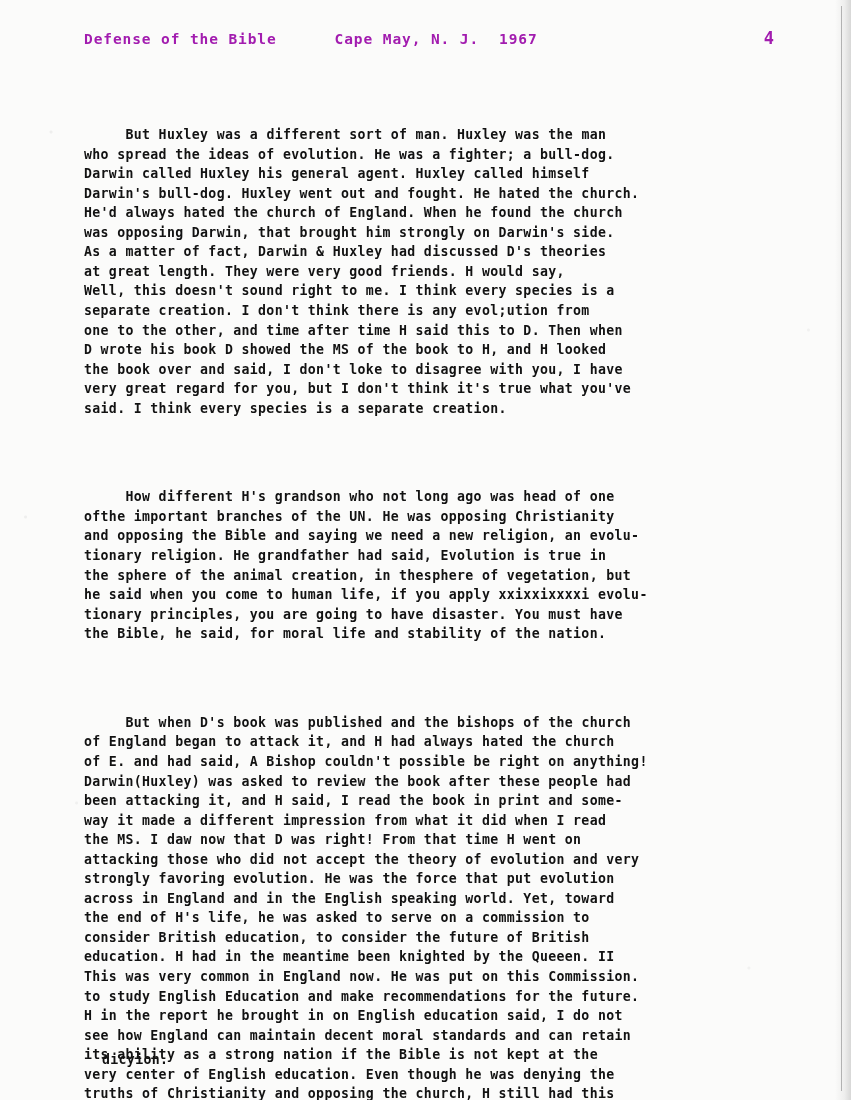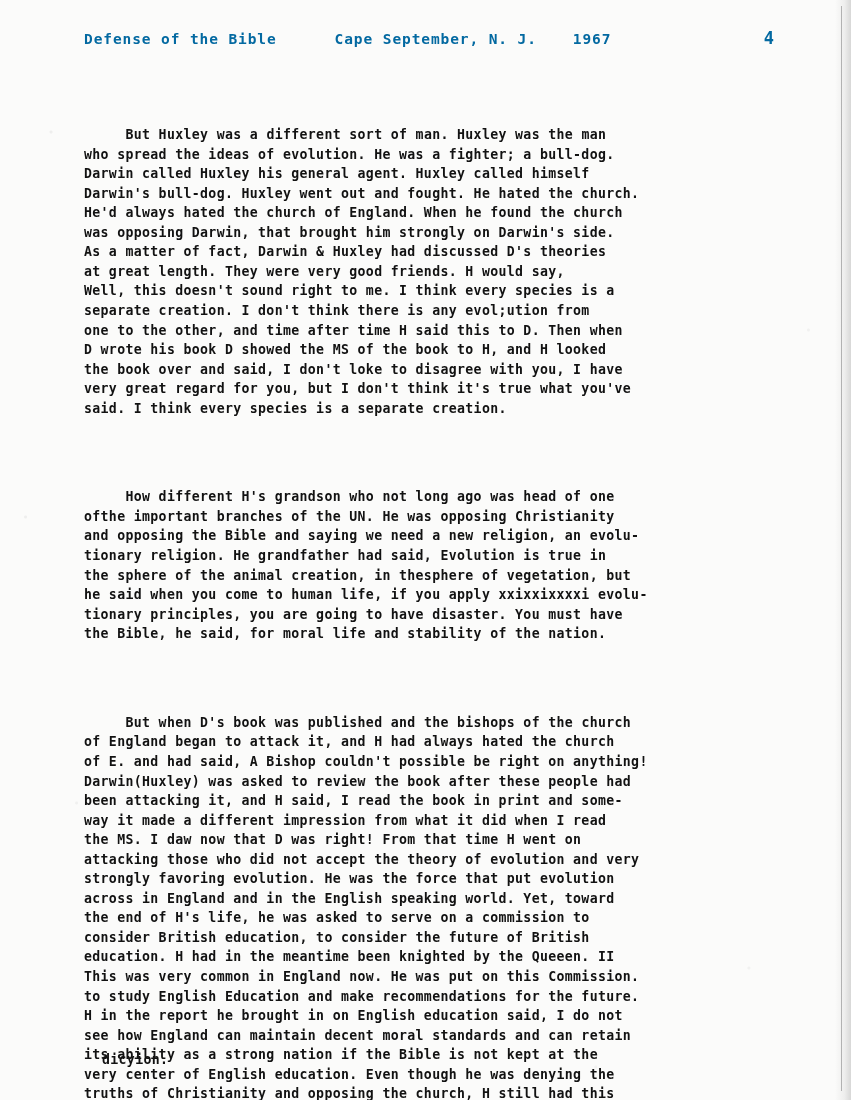--- a/index.html
+++ b/index.html
@@ -55,25 +55,25 @@
     position: absolute;
     top: 28px;
     left: 84px;
     width: 690px;
     display: flex;
     align-items: baseline;
     font-family: "DejaVu Sans Mono", monospace;
     font-size: 14.5px;
     font-weight: bold;
     letter-spacing: 0.9px;
-    color: #0369a1;
+    color: #a21caf;
   }
   .header .h-title { white-space: pre; }
   .header .h-place { white-space: pre; margin-left: 58px; }
-  .header .h-year  { white-space: pre; margin-left: 36px; text-align: center; }
+  .header .h-year  { white-space: pre; margin-left: 20px; text-align: center; }
   .header .h-page  {
     margin-left: auto;
     font-size: 17px;
     font-weight: bold;
     letter-spacing: 0;
   }
   .body-text {
     position: absolute;
     top: 70px;
     left: 84px;
@@ -108,21 +108,21 @@
 <body>
 
 <div class="page">
 
   <div class="scan-speckle"></div>
   <div class="right-edge"></div>
   <div class="edge-line"></div>
 
   <div class="header">
     <span class="h-title">Defense of the Bible</span>
-    <span class="h-place">Cape September, N. J.</span>
+    <span class="h-place">Cape May, N. J.</span>
     <span class="h-year">1967</span>
     <span class="h-page">4</span>
   </div>
 
   <div class="body-text">
     <p class="para">     But Huxley was a different sort of man. Huxley was the man
 who spread the ideas of evolution. He was a fighter; a bull-dog.
 Darwin called Huxley his general agent. Huxley called himself
 Darwin's bull-dog. Huxley went out and fought. He hated the church.
 He'd always hated the church of England. When he found the church

